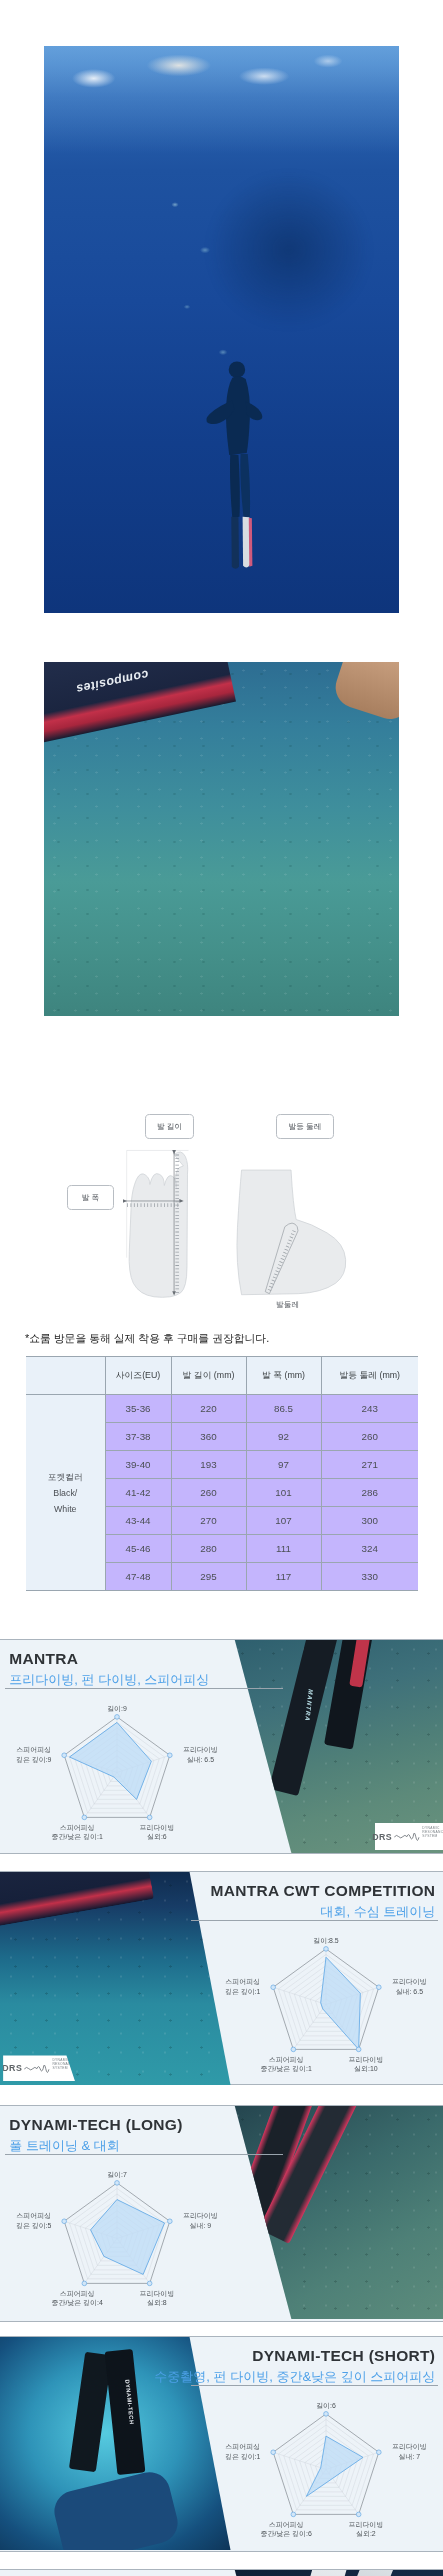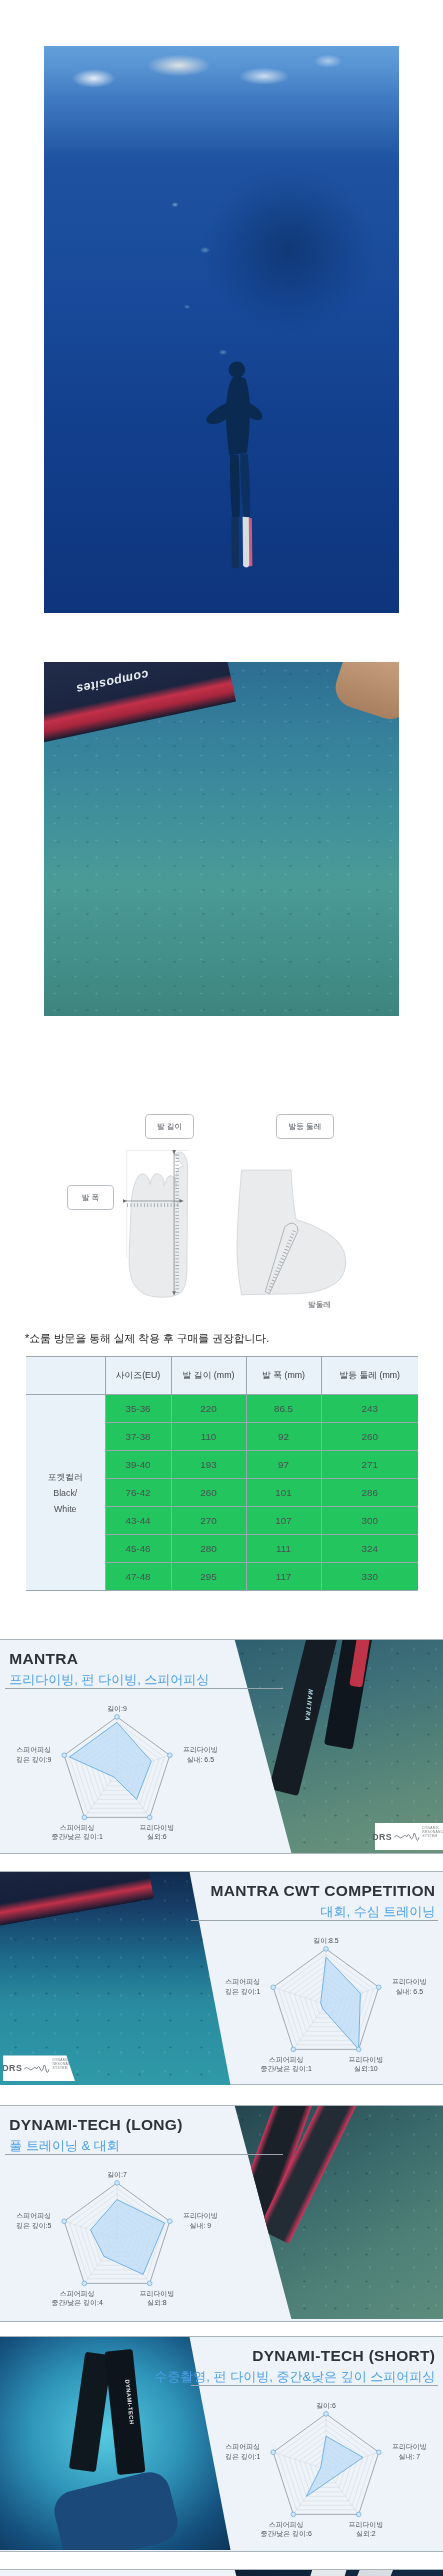--- a/index.html
+++ b/index.html
@@ -45,21 +45,21 @@
   .tagbox{position:absolute;background:#fff;border:0.8px solid #b8bdc3;border-radius:4.6px;
     color:#4a4f55;font-size:7.7px;display:flex;align-items:center;justify-content:center;}
   .diagram-note{position:absolute;color:#54595f;font-size:7.7px;}
 
   
   #note{left:25px;top:1332px;font-size:10.8px;color:#222;font-weight:500;}
   #size-table{left:26px;top:1356px;width:391px;border-collapse:collapse;table-layout:fixed;
     border-top:1px solid #5c6b77;font-size:9.8px;color:#4b4f54;}
   #size-table th,#size-table td{border:0.5px solid #9aa6b0;text-align:center;font-weight:400;padding:0;}
   #size-table th{height:37px;background:#e9f1f9;font-size:8.8px;color:#3c4043;}
-  #size-table td{height:27px;background:#22c55e;}
+  #size-table td{height:27px;background:#c4b5fd;}
   #size-table .rowhead{background:#e9f1f9;font-size:8.8px;color:#4b4f54;line-height:16px;}
   #size-table th:first-child,#size-table td:first-child{border-left:none;}
   #size-table th:last-child,#size-table td:last-child{border-right:none;}
 
   
   .section{position:absolute;left:0;width:443px;height:213px;background:#edf3f8;
     border-top:0.5px solid #aab4bd;border-bottom:0.5px solid #aab4bd;}
   .sec-title{position:absolute;top:10.3px;font-size:15.5px;font-weight:700;color:#2f3337;letter-spacing:0.3px;}
   .sec-sub{position:absolute;top:31px;font-size:13px;color:#4da0e8;}
   .sec-div{position:absolute;top:48px;height:0.5px;background:#9aa4ad;}
@@ -139,21 +139,21 @@
   </svg>
   <div class="tagbox" style="left:145px;top:1114px;width:47px;height:23px">
     <span class="kr">발 길이</span>
   </div>
   <div class="tagbox" style="left:276px;top:1114px;width:56px;height:23px">
     <span class="kr">발등 둘레</span>
   </div>
   <div class="tagbox" style="left:67px;top:1185px;width:45px;height:23px">
     <span class="kr">발 폭</span>
   </div>
-  <div class="diagram-note" style="left:291px;top:1300px;width:57px;text-align:center">
+  <div class="diagram-note" style="left:276px;top:1300px;width:57px;text-align:left">
     <span class="kr">발둘레</span>
   </div>
 
   <div class="abs" id="note">*쇼룸 방문을 통해 실제 착용 후 구매를 권장합니다.</div>
 
   <table class="abs" id="size-table">
     <colgroup>
         <col style="width:79px">
         <col style="width:66px">
         <col style="width:75px">
@@ -176,32 +176,32 @@
             <div>Black/</div>
             <div>White</div>
           </td>
           <td>35-36</td>
           <td>220</td>
           <td>86.5</td>
           <td>243</td>
         </tr>
         <tr>
           <td>37-38</td>
-          <td>110</td>
+          <td>360</td>
           <td>92</td>
           <td>260</td>
         </tr>
         <tr>
           <td>39-40</td>
           <td>193</td>
           <td>97</td>
           <td>271</td>
         </tr>
         <tr>
-          <td>76-42</td>
+          <td>41-42</td>
           <td>260</td>
           <td>101</td>
           <td>286</td>
         </tr>
         <tr>
           <td>43-44</td>
           <td>270</td>
           <td>107</td>
           <td>300</td>
         </tr>

